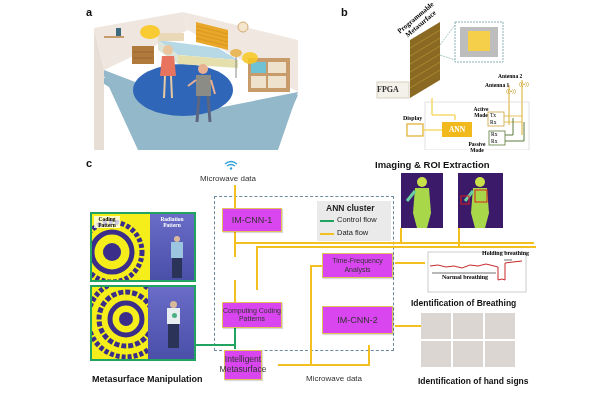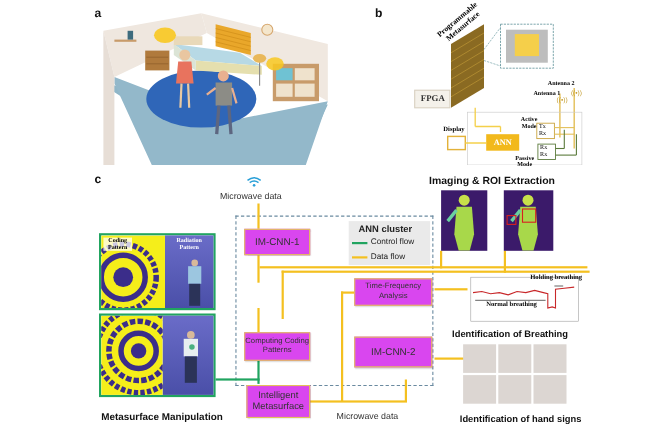--- a/index.html
+++ b/index.html
@@ -116,21 +116,21 @@
 
     <rect x="153" y="112" width="16" height="14" fill="#fff" stroke="#c9a23a" stroke-width="0.8"></rect>
     <rect x="154" y="131" width="16" height="14" fill="#fff" stroke="#5a7a3a" stroke-width="0.8"></rect>
     <line x1="169" y1="116" x2="187" y2="116" stroke="#e3c05a" stroke-width="1"></line>
     <line x1="169" y1="122" x2="187" y2="122" stroke="#e3c05a" stroke-width="1"></line>
     <line x1="170" y1="135" x2="178" y2="135" stroke="#5a7a3a" stroke-width="1"></line>
     <line x1="178" y1="118" x2="178" y2="135" stroke="#5a7a3a" stroke-width="1"></line>
     <line x1="170" y1="141" x2="189" y2="141" stroke="#5a7a3a" stroke-width="1"></line>
     <line x1="189" y1="122" x2="189" y2="141" stroke="#5a7a3a" stroke-width="1"></line>
   </svg>
-  <div class="abs serif" style="left:42px;top:85px;width:33px;text-align:center;font-size:8px;font-weight:bold;color:#333;">FPGA</div>
+  <div class="abs serif" style="left:42px;top:85px;width:33px;font-size:8px;font-weight:bold;color:#333;">FPGA</div>
   <div class="abs serif" style="left:107px;top:125px;width:30px;text-align:center;font-size:7.5px;font-weight:bold;color:#fff;">ANN</div>
   <div class="abs serif" style="left:68px;top:115px;font-size:6px;font-weight:bold;">Display</div>
   <div class="abs serif" style="left:150px;top:82px;font-size:5.5px;font-weight:bold;">Antenna 1</div>
   <div class="abs serif" style="left:163px;top:73px;font-size:5.5px;font-weight:bold;">Antenna 2</div>
   <div class="abs serif" style="left:135px;top:106px;width:22px;font-size:5.5px;font-weight:bold;text-align:center;line-height:1.1;">Active Mode</div>
   <div class="abs serif" style="left:130px;top:141px;width:24px;font-size:5.5px;font-weight:bold;text-align:center;line-height:1.1;">Passive Mode</div>
   <div class="abs serif" style="left:155px;top:112px;font-size:5.5px;">Tx</div>
   <div class="abs serif" style="left:155px;top:119px;font-size:5.5px;">Rx</div>
   <div class="abs serif" style="left:156px;top:131px;font-size:5.5px;">Rx</div>
   <div class="abs serif" style="left:156px;top:138px;font-size:5.5px;">Rx</div>
@@ -208,25 +208,25 @@
   <div class="ylw" style="left:322px;top:78px;width:2px;height:16px;"></div>
   <div class="ylw" style="left:380px;top:78px;width:2px;height:20px;"></div>
 
   <div class="grn" style="left:118px;top:194px;width:40px;height:2px;"></div>
   <div class="grn" style="left:156px;top:177px;width:2px;height:22px;"></div>
 
   <div class="box" style="left:144px;top:58px;width:60px;height:24px;font-size:9px;">IM-CNN-1</div>
   <div class="box" style="left:144px;top:152px;width:60px;height:26px;font-size:7px;">Computing Coding Patterns</div>
   <div class="box" style="left:244px;top:103px;width:71px;height:25px;font-size:7px;">Time-Frequency Analysis</div>
   <div class="box" style="left:244px;top:156px;width:71px;height:28px;font-size:9px;">IM-CNN-2</div>
-  <div class="box" style="left:146px;top:200px;width:58px;height:30px;font-size:8.5px;">Intelligent Metasurface</div>
+  <div class="box" style="left:146px;top:200px;width:38px;height:30px;font-size:8.5px;">Intelligent Metasurface</div>
 
   <div class="abs" style="left:228px;top:224px;font-size:8px;color:#333;white-space:nowrap;">Microwave data</div>
 
-  <div class="title-bold" style="left:312px;top:9px;font-size:9.5px;">Imaging &amp; ROI Extraction</div>
+  <div class="title-bold" style="left:297px;top:9px;font-size:9.5px;">Imaging &amp; ROI Extraction</div>
   <div class="abs" style="left:323px;top:23px;width:42px;height:55px;background:#3b1a6a;">
     <svg width="42" height="55" viewBox="0 0 42 55">
         <circle cx="21" cy="9" r="5" fill="#c8e04a"></circle>
         <path d="M14 15 L28 15 L30 40 L26 55 L16 55 L12 40 Z" fill="#a8d84a"></path>
         <line x1="14" y1="18" x2="6" y2="28" stroke="#6ad0a0" stroke-width="3"></line>
       </svg>
   </div>
   <div class="abs" style="left:380px;top:23px;width:45px;height:55px;background:#3b1a6a;">
     <svg width="45" height="55" viewBox="0 0 45 55">
         <circle cx="22" cy="9" r="5" fill="#c8e04a"></circle>

